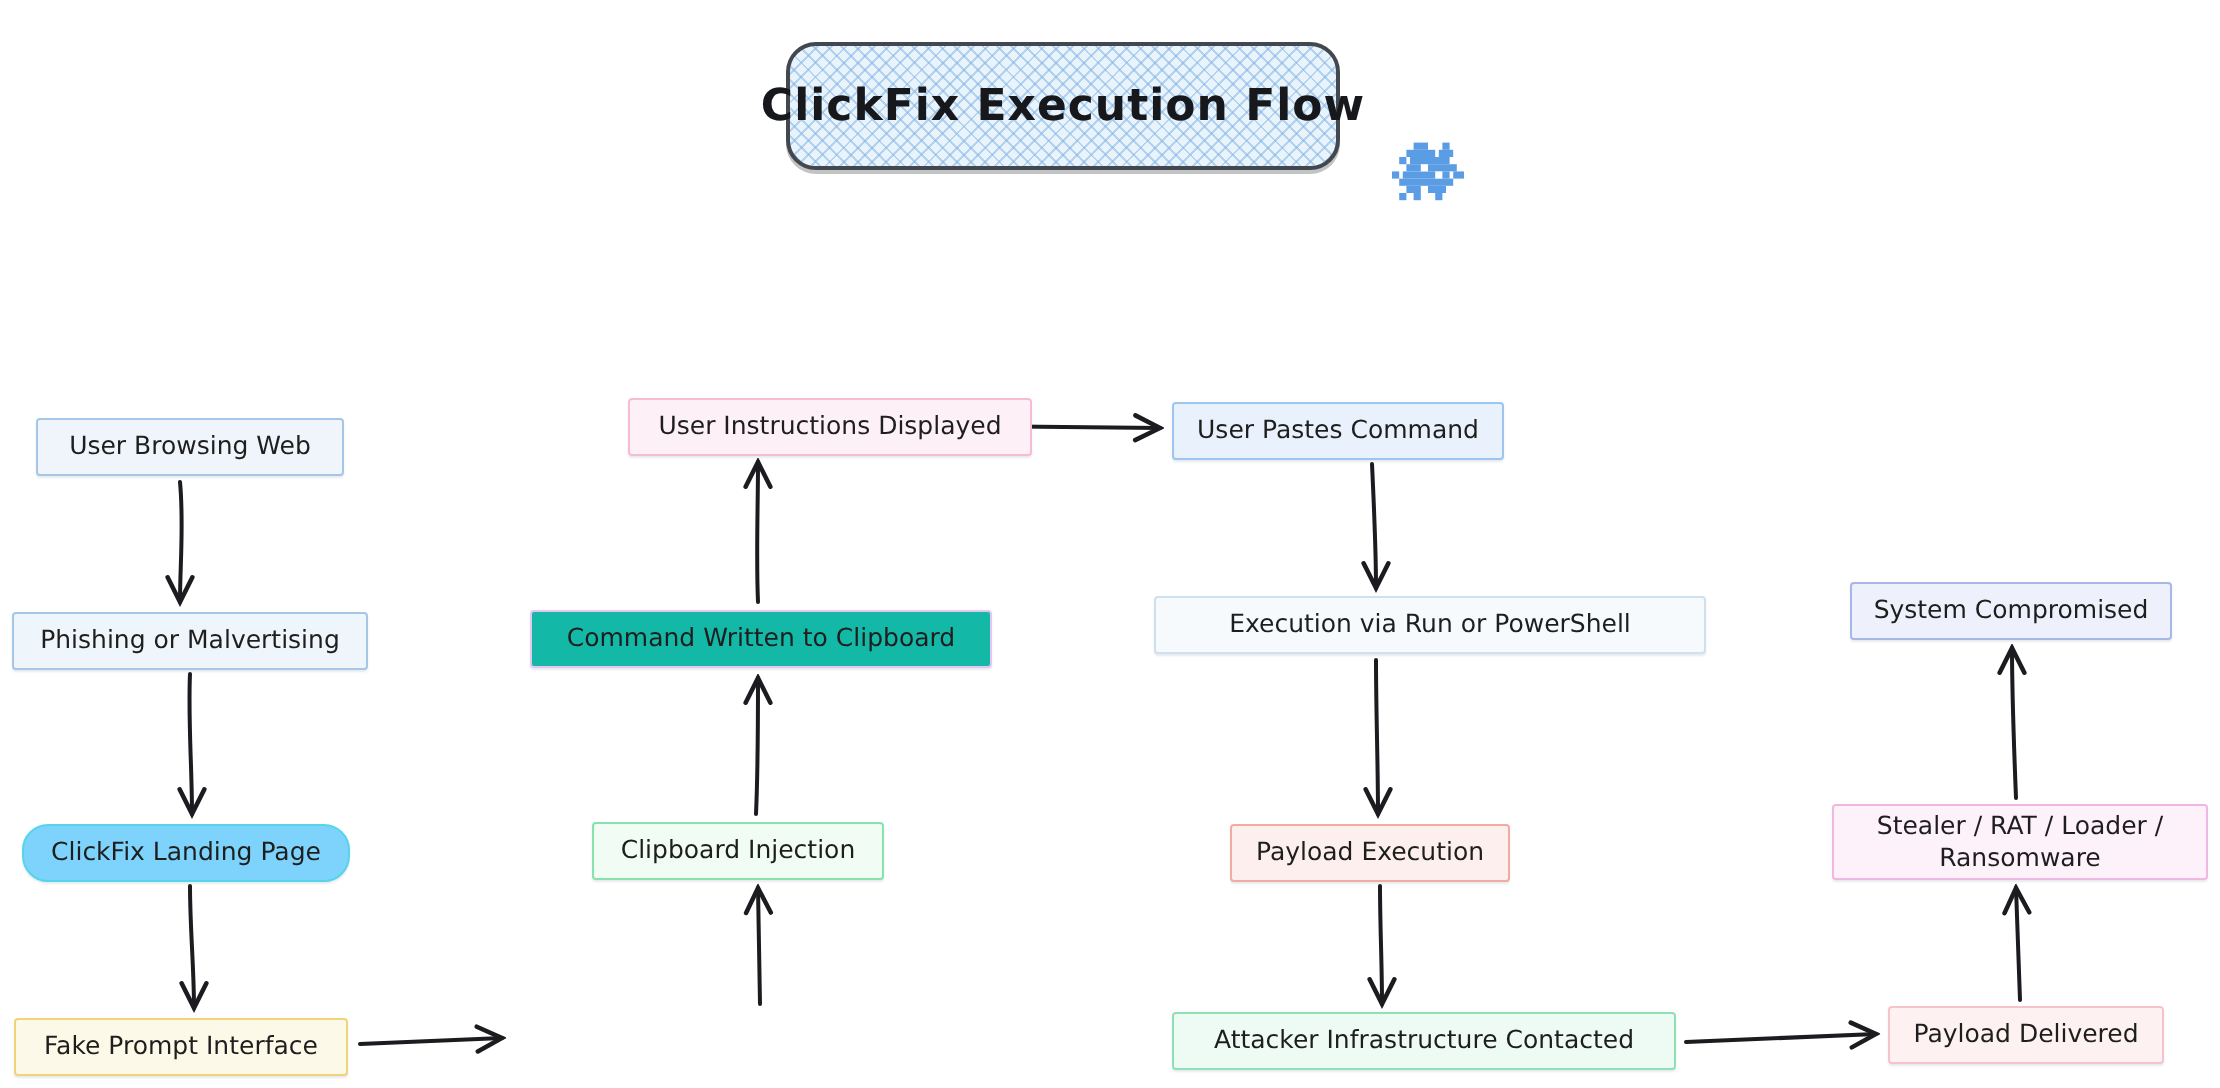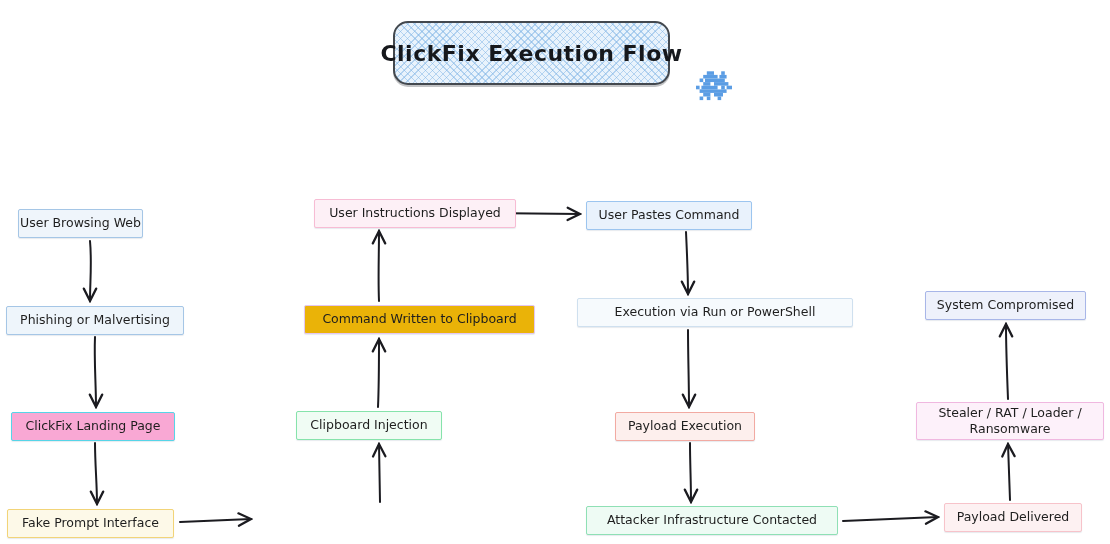--- a/index.html
+++ b/index.html
@@ -27,21 +27,21 @@
 
   .node{
     position:absolute;box-sizing:border-box;
     border:1.5px solid #999;background:#fff;border-radius:2px;
     display:flex;align-items:center;justify-content:center;text-align:center;
     font-size:12.5px;line-height:1.3;white-space:nowrap;
     box-shadow:0 1px 1px rgba(120,140,160,0.18);
   }
   .node.wrap{white-space:normal;padding:16px 6px;}
 
-  .n0 {left:18px;  top:209px; width:125px; height:29px;}
+  .n0 {left:18px;  top:209px; width:154px; height:29px;}
   .n1 {left:6px;   top:306px; width:178px; height:29px;}
   .n2 {left:11px;  top:412px; width:164px; height:29px;}
   .n3 {left:7px;   top:509px; width:167px; height:29px;}
   .n4 {left:259px; top:506px; width:221px; height:29px;}
   .n5 {left:296px; top:411px; width:146px; height:29px;text-align:right;}
   .n6 {left:265px; top:305px; width:231px; height:29px;}
   .n7 {left:274px; top:199px; width:202px; height:29px;}
   .n8 {left:586px; top:201px; width:166px; height:29px;}
   .n9 {left:577px; top:298px; width:276px; height:29px;}
   .n10{left:615px; top:412px; width:140px; height:29px;}
@@ -103,24 +103,24 @@
         <rect x="24" y="28" width="4" height="4"></rect>
     </g>
     <g fill="#ffffff">
       <rect x="16" y="12" width="4" height="4"></rect>
         <rect x="24" y="16" width="4" height="4"></rect>
     </g>
   </svg>
 
   <div class="node n0" style="border-color: rgb(165, 198, 230); background: rgb(239, 245, 251);">User Browsing Web</div>
   <div class="node n1" style="border-color: rgb(165, 198, 230); background: rgb(238, 245, 251);">Phishing or Malvertising</div>
-  <div class="node n2" style="border-color: rgb(86, 213, 232); background: #f9a8d4;">ClickFix Landing Page</div>
+  <div class="node n2" style="border-color: rgb(86, 213, 232); background: #7dd3fc; border-radius: 13px;">ClickFix Landing Page</div>
   <div class="node n3" style="border-color: rgb(242, 212, 120); background: rgb(253, 249, 232);">Fake Prompt Interface</div>
   <div class="node n5" style="border-color: rgb(134, 227, 171); background: rgb(240, 252, 244);">Clipboard Injection</div>
-  <div class="node n6" style="border-color: rgb(227, 199, 242); background: #eab308; margin-left: 39px;">Command Written to Clipboard</div>
+  <div class="node n6" style="border-color: rgb(227, 199, 242); background: #14b8a6;">Command Written to Clipboard</div>
   <div class="node n7" style="border-color: rgb(247, 188, 212); background: rgb(253, 240, 246); margin-left: 40px;">User Instructions Displayed</div>
   <div class="node n8" style="border-color: rgb(156, 197, 239); background: rgb(233, 242, 252);">User Pastes Command</div>
   <div class="node n9" style="border-color: rgb(207, 224, 239); background: rgb(246, 250, 253);">Execution via Run or PowerShell</div>
   <div class="node n10" style="border-color: rgb(242, 170, 162); background: rgb(253, 239, 237);">Payload Execution</div>
   <div class="node n11" style="border-color: rgb(143, 224, 181); background: rgb(238, 251, 244);">Attacker Infrastructure Contacted</div>
   <div class="node n12" style="border-color: rgb(247, 195, 202); background: rgb(253, 241, 242);">Payload Delivered</div>
   <div class="node n13 wrap" style="border-color: rgb(240, 184, 224); background: rgb(253, 241, 250);">Stealer / RAT / Loader / Ransomware</div>
   <div class="node n14" style="border-color: rgb(168, 182, 232); background: rgb(238, 241, 251);">System Compromised</div>
 
 </div>

